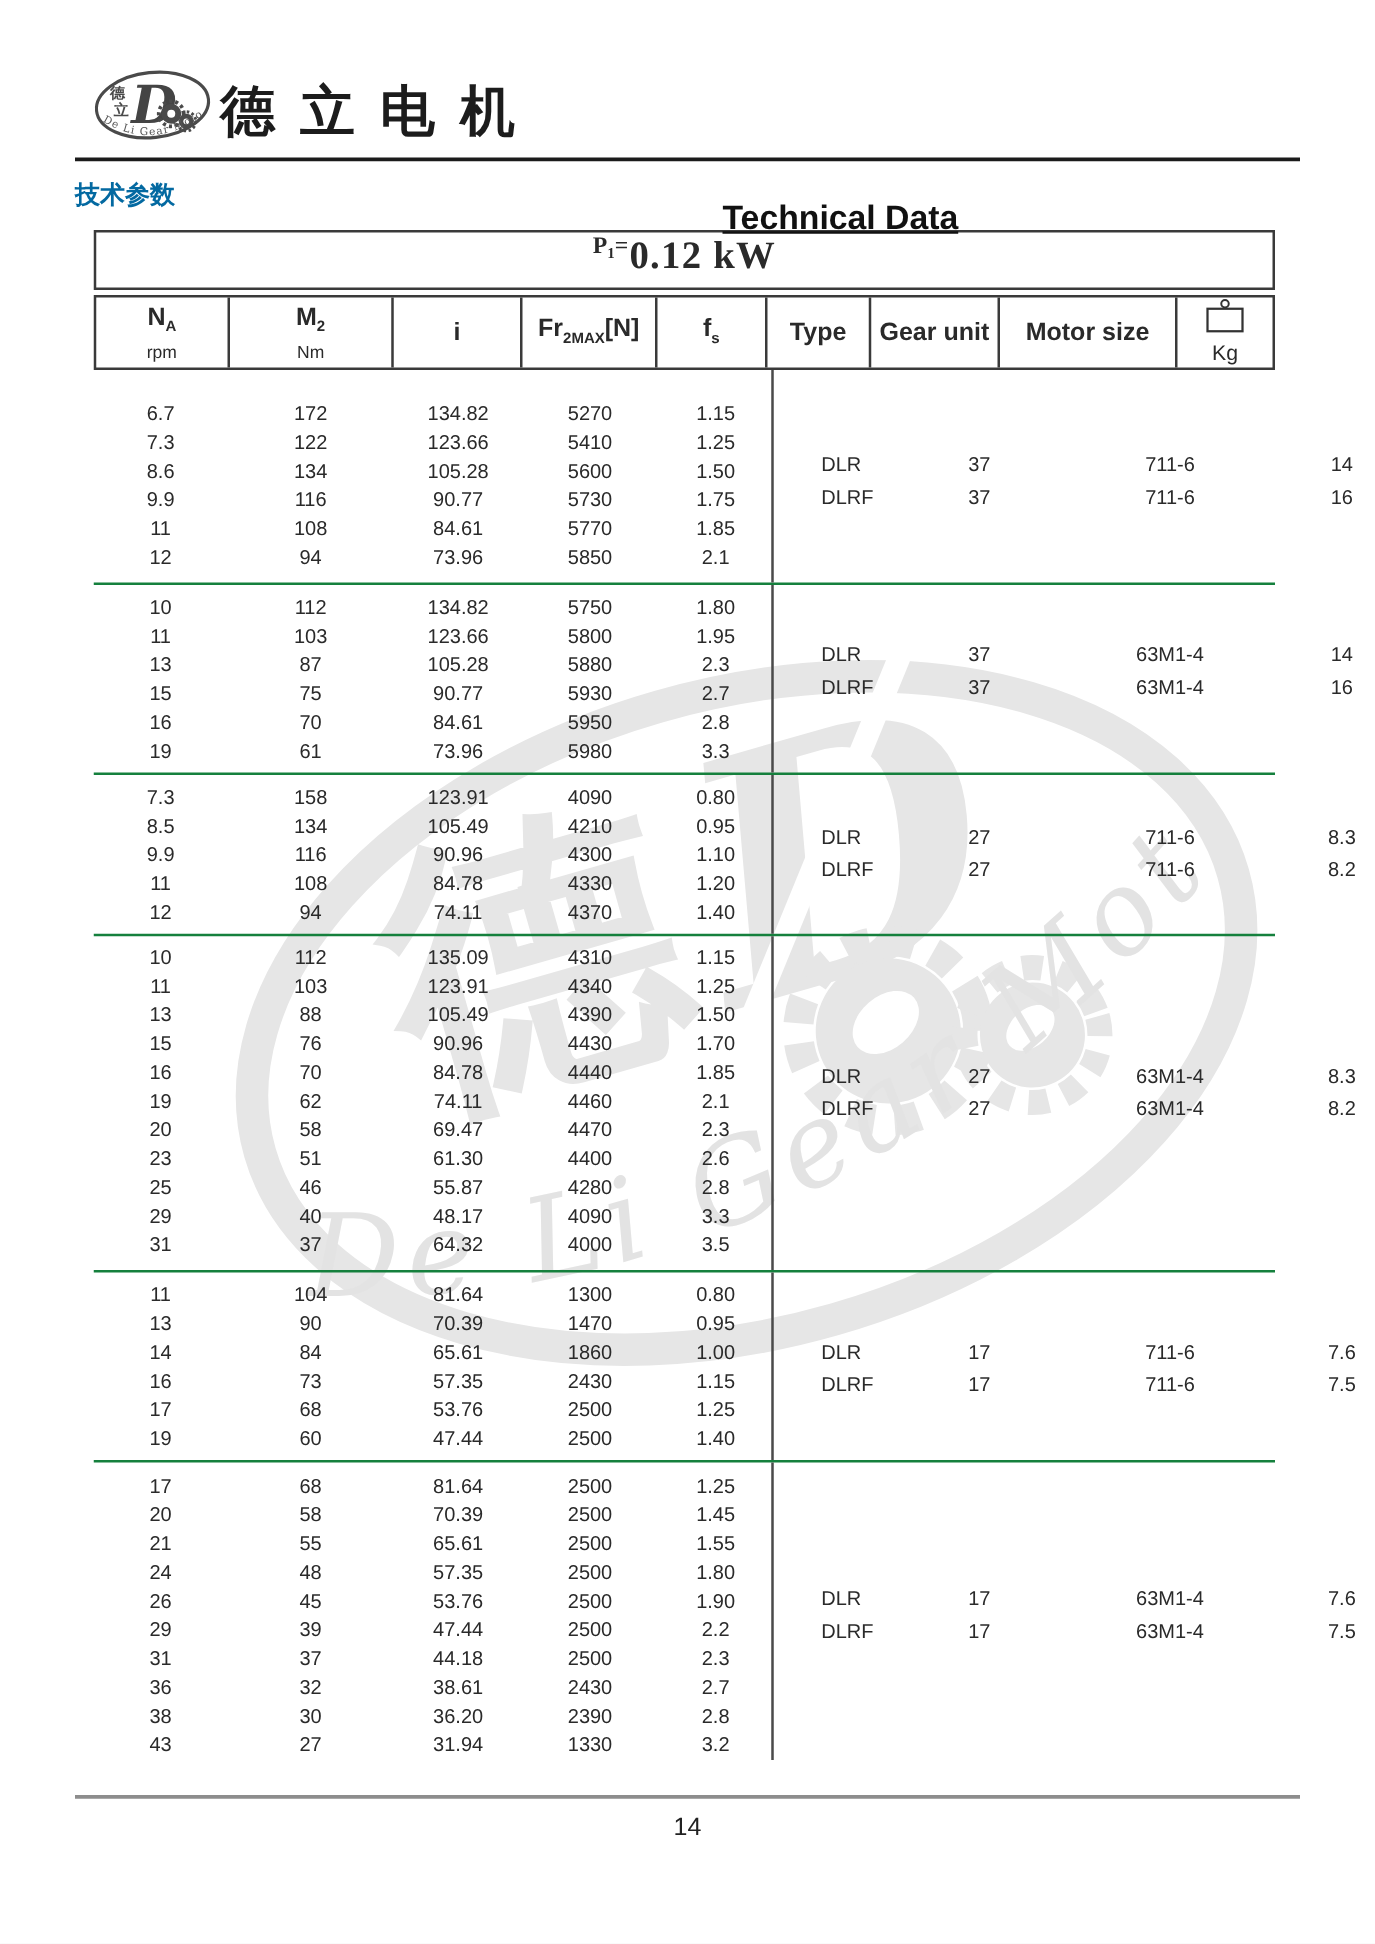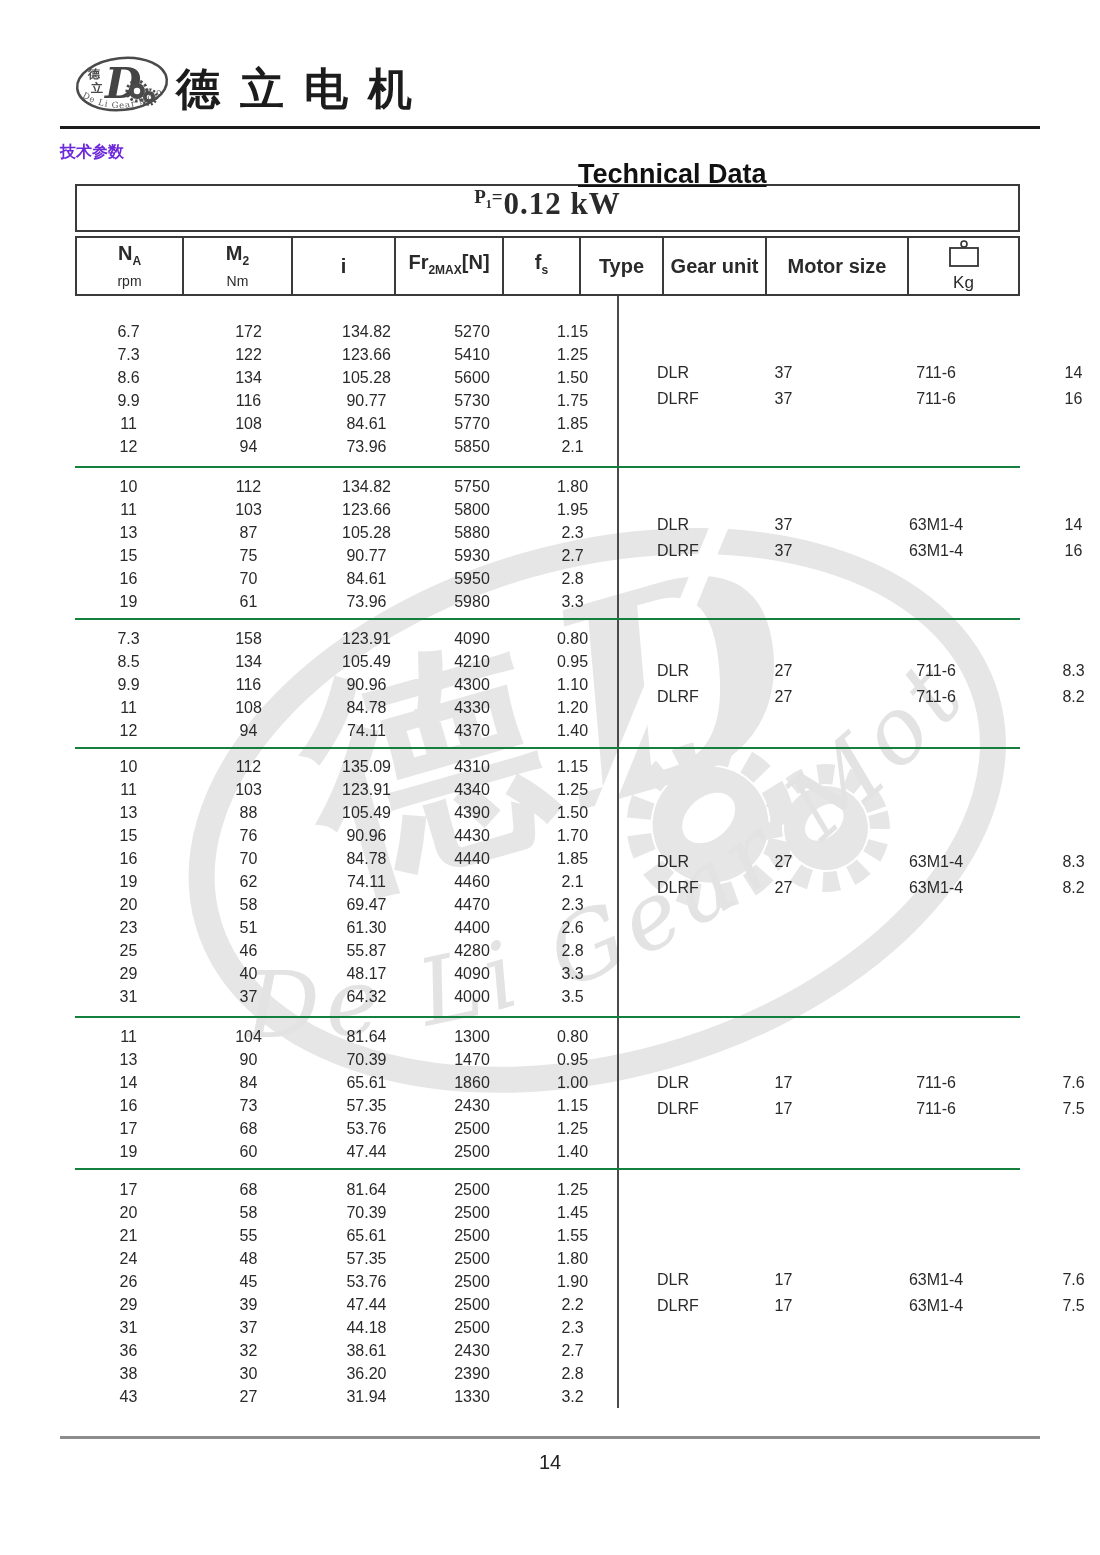--- a/index.html
+++ b/index.html
@@ -10,41 +10,41 @@
 
   
   .masthead{position:relative;height:126px;}
   .logo{position:absolute;left:12px;top:53px;}
   .brand-cn{position:absolute;left:116px;top:60px;font-family:"DejaVu Serif",serif;
             font-size:44px;font-weight:bold;letter-spacing:20px;color:#1c1c1c;}
   .rule-top{height:3px;background:#1b1b1b;}
 
   
   .section-row{position:relative;height:38px;margin-top:13px;}
-  .sec-cn{font-size:16px;font-weight:bold;color:#6d28d9;}
+  .sec-cn{font-size:20px;font-weight:bold;color:#0369a1;}
   .sec-en{position:absolute;left:518px;top:17px;font-size:27px;font-weight:bold;color:#111;text-decoration:underline;}
 
   
   .power-box{margin:4px 0 0 15px;width:945px;height:48px;border:2px solid #3a3a3a;
              box-sizing:border-box;display:flex;justify-content:center;font-family:Liberation Serif, serif;}
   .p-pre{font-size:19px;font-weight:bold;}
   .p-pre sub{font-size:12px;}
   .p-val{font-size:31px;font-weight:bold;margin-left:1px;letter-spacing:1px;}
 
   
   .thead{margin:4px 0 0 15px;width:945px;height:60px;border:2px solid #3a3a3a;
          box-sizing:border-box;display:flex;}
   .th{border-right:2px solid #3a3a3a;box-sizing:border-box;display:flex;flex-direction:column;
       align-items:center;justify-content:center;flex:none;}
   .th:last-child{border-right:none;flex:1;}
   .th-main{font-size:20px;font-weight:bold;line-height:20px;}
   .th-main sub{font-size:12px;font-weight:bold;}
   .th-sub{font-size:14px;margin-top:2px;}
   .kg-label{font-size:17px;margin-top:1px;}
-  .w0{width:107px}.w1{width:109px}.w2{width:103px}.w3{width:108px}.w4{width:77px}
+  .w0{width:107px}.w1{width:131px}.w2{width:103px}.w3{width:108px}.w4{width:88px}
   .w5{width:83px}.w6{width:103px}.w7{width:142px}.w8{width:73px}
 
   
   .data-area{margin-left:15px;width:945px;position:relative;}
   .block{position:relative;border-bottom:2px solid #15803d;}
   .rows{width:544px;}
   .row{display:flex;height:23px;align-items:center;}
   .cell{text-align:center;font-size:16px;flex:none;}
   .cc0{width:107px}.cc1{width:133px}.cc2{width:103px}.cc3{width:108px}.cc4{width:93px}
   .vline{position:absolute;left:542px;top:0;bottom:0;width:2px;background:#4a4a4a;}

